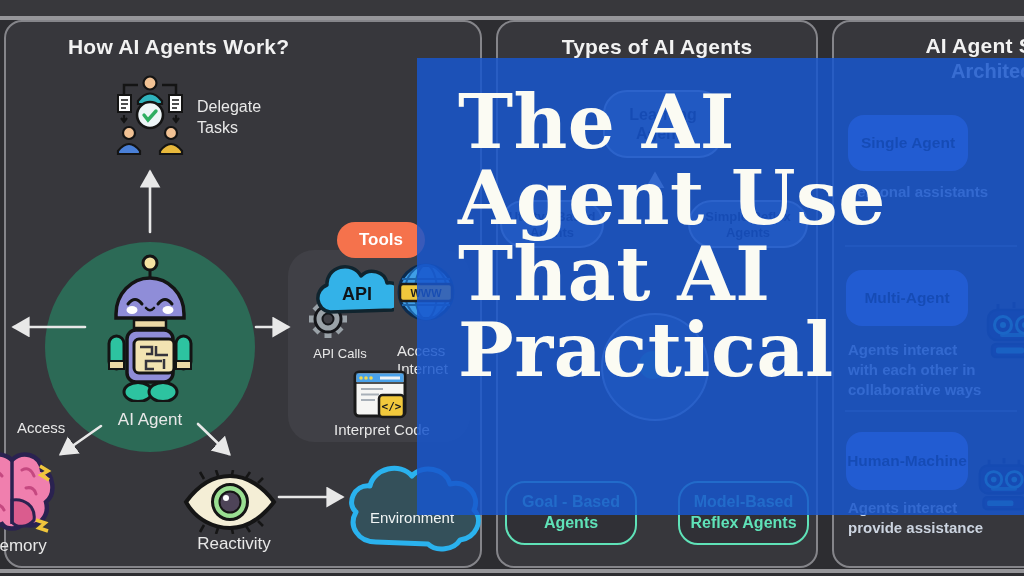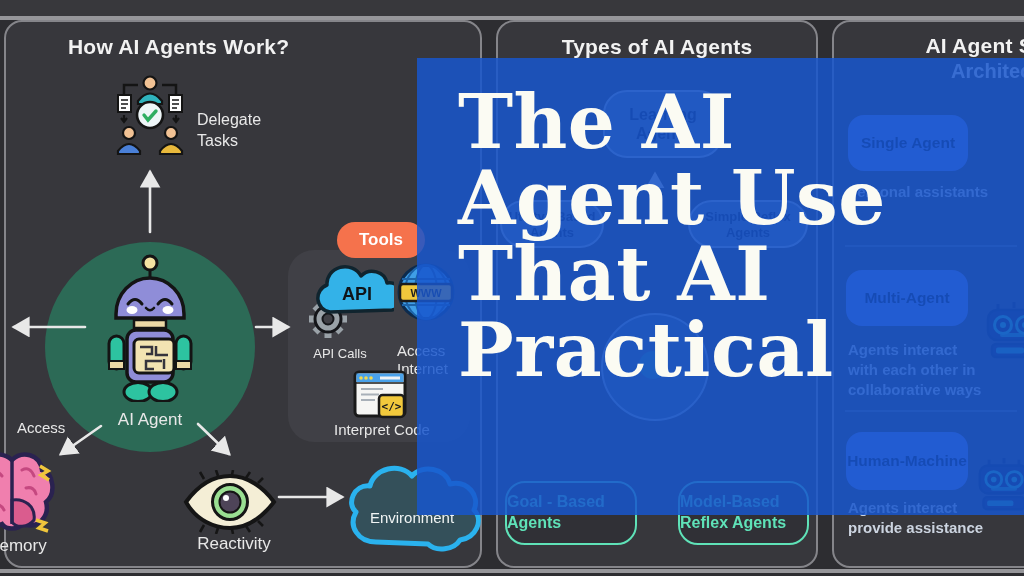--- a/index.html
+++ b/index.html
@@ -20,21 +20,21 @@
 
   .panel-title{font-weight:bold;color:#f2f2f2;font-size:21px;letter-spacing:.2px;}
   #how-title{left:68px;top:35px;}
   #types-title{left:496px;top:35px;width:322px;text-align:center;}
   #arch-title{left:820px;top:34px;width:380px;text-align:center;}
   #arch-subtitle{left:820px;top:60px;width:380px;text-align:center;font-weight:bold;
                  color:#f2f2f2;font-size:20px;}
 
   
   .lbl{color:#e8e8e8;}
-  #delegate-label{left:197px;top:96px;font-size:16px;line-height:21px;margin-top:13px;}
+  #delegate-label{left:197px;top:96px;font-size:16px;line-height:21px;}
   #green-circle{left:45px;top:242px;width:210px;height:210px;border-radius:50%;background:#2c6a56;}
   #agent-label{left:95px;top:410px;width:110px;text-align:center;font-size:17px;}
   #access-label{left:17px;top:419px;font-size:15px;}
   #memory-label{left:-26px;top:536px;width:84px;text-align:center;font-size:17px;}
   #reactivity-label{left:190px;top:534px;width:88px;text-align:center;font-size:17px;}
   #env-label{left:352px;top:509px;width:120px;text-align:center;font-size:15px;color:#f0f4f4;}
 
   #tools-panel{left:288px;top:250px;width:182px;height:192px;border-radius:26px;background:#404046;}
   #tools-pill{left:337px;top:222px;width:88px;height:36px;border-radius:18px;background:#f5724c;
               color:#ffffff;font-weight:bold;font-size:17px;text-align:center;line-height:36px;}
@@ -47,21 +47,21 @@
         font-weight:bold;text-align:center;box-sizing:border-box;}
   #bub-learning{left:603px;top:90px;width:120px;height:68px;font-size:16px;line-height:19px;padding-top:13px;}
   #bub-utility{left:500px;top:200px;width:104px;height:48px;font-size:13px;line-height:16px;padding-top:7px;}
   #bub-simple{left:688px;top:200px;width:120px;height:48px;font-size:13px;line-height:16px;padding-top:7px;}
   #hub-circle{left:601px;top:313px;width:104px;height:104px;border-radius:50%;
               background:#46566e;border:2px solid #8fa2b6;}
   #hub-circle::after{content:"";position:absolute;left:36px;top:36px;width:28px;height:28px;
               border-radius:50%;background:#2fae96;opacity:.6;}
 
   .tealbox{border:2.5px solid #5fe2b8;border-radius:20px;background:#303036;color:#5fe2b8;
-           font-weight:bold;text-align:left;font-size:16px;line-height:21px;padding-top:8px;
+           font-weight:bold;text-align:center;font-size:16px;line-height:21px;padding-top:8px;
            box-sizing:border-box;}
   #goal-box{left:505px;top:481px;width:132px;height:64px;}
   #model-box{left:678px;top:481px;width:131px;height:64px;}
 
   
   .rbub{border-radius:16px;background:#5f7df2;color:#0a1030;font-weight:bold;text-align:center;
         box-sizing:border-box;font-size:15.5px;}
   #rbub-single{left:848px;top:115px;width:120px;height:56px;line-height:56px;}
   #rbub-multi{left:846px;top:270px;width:122px;height:56px;line-height:56px;}
   #rbub-human{left:846px;top:432px;width:122px;height:58px;line-height:58px;}

